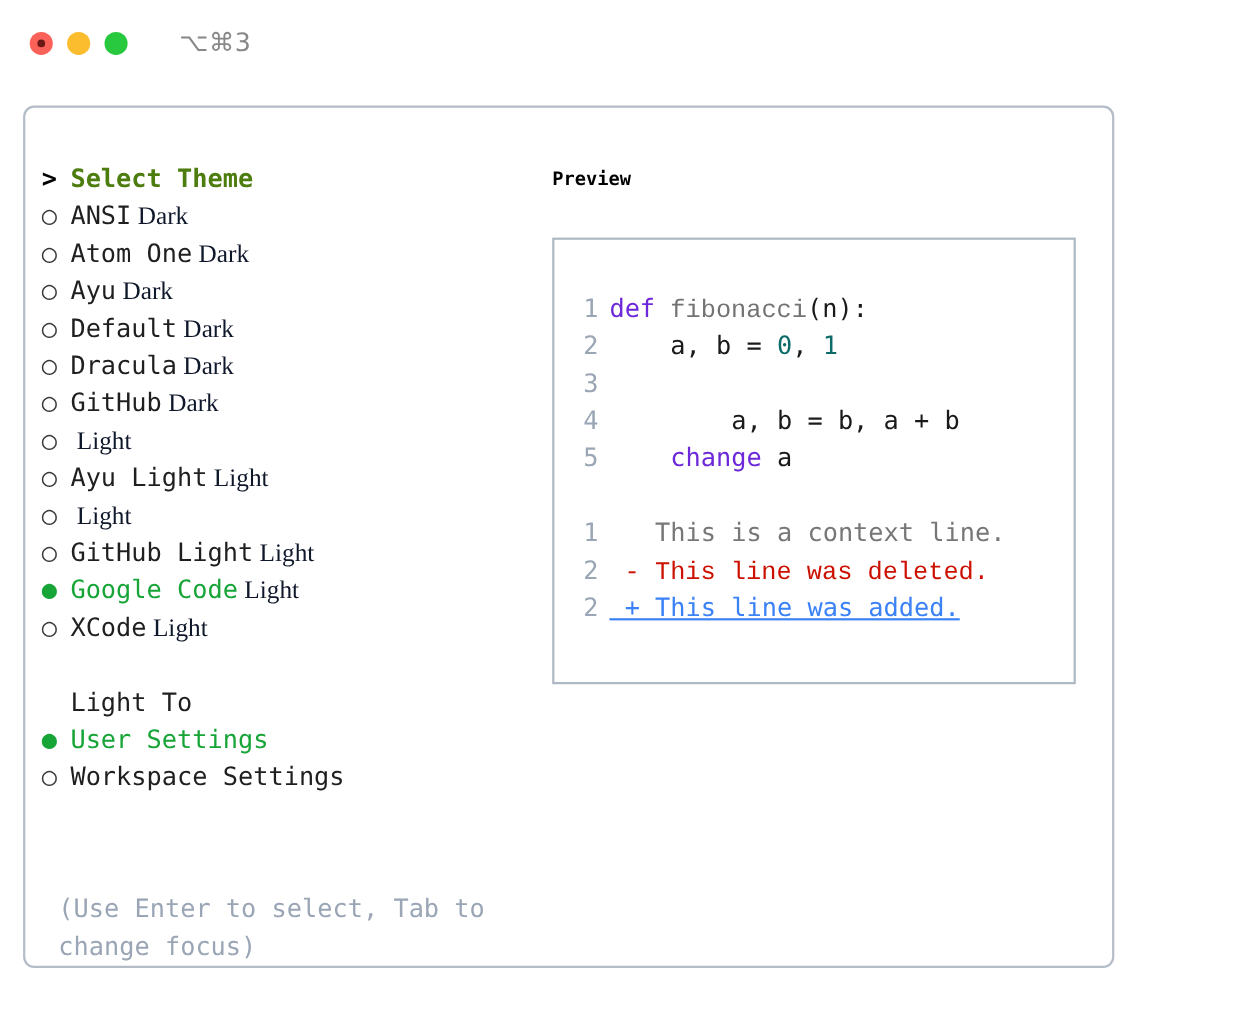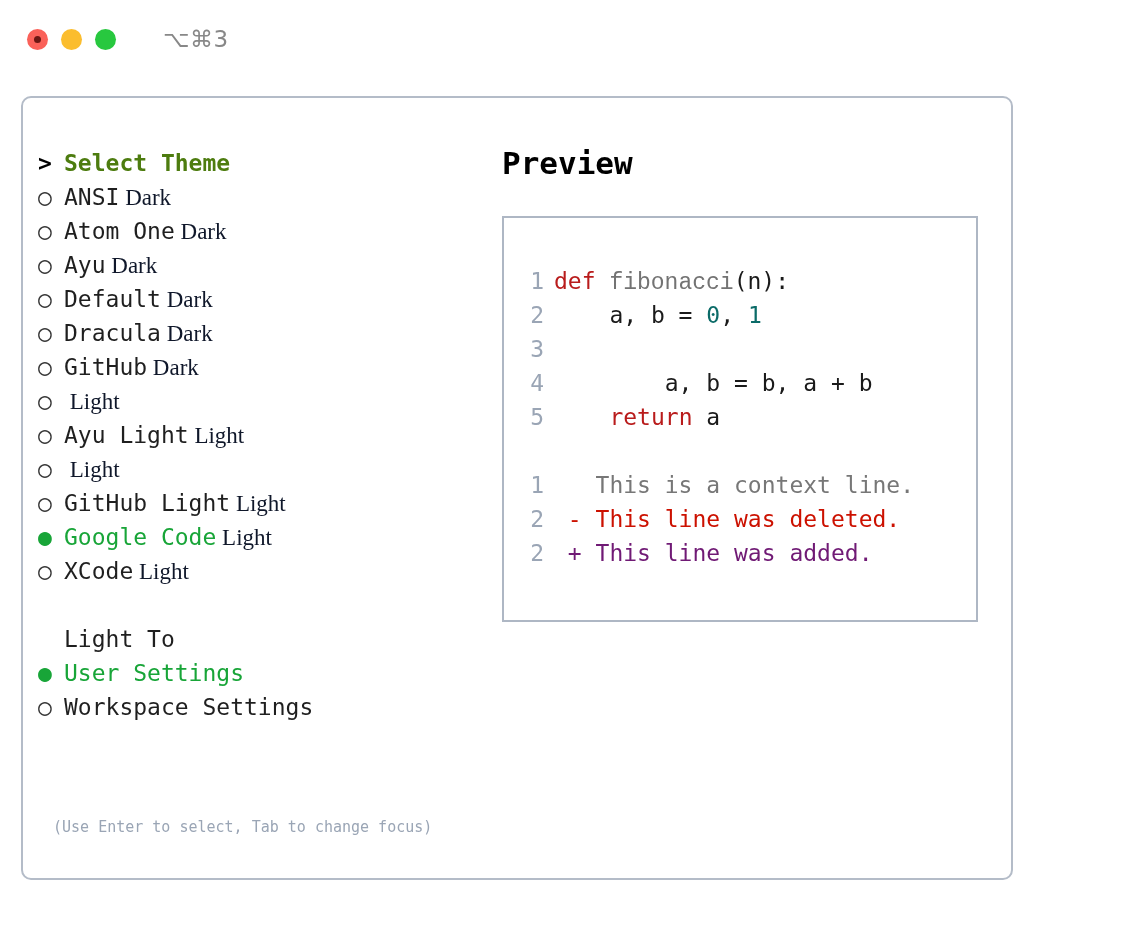--- a/index.html
+++ b/index.html
@@ -124,34 +124,34 @@
   }
 
   #apply-to-group { margin-top: 34px; }
 
   #help-text {
     position: absolute;
     left: 15px;
     top: 664px;
     width: 420px;
     color: #9aa5b5;
-    font-size: 15px;
+    font-size: 23px;
     line-height: 34px;
     white-space: pre-wrap;
   }
 
   
   #right-column {
     position: absolute;
     left: 479px;
     top: 48px;
     width: 490px;
   }
   #preview-title {
-    font-size: 31px;
+    font-size: 17px;
     font-weight: bold;
     color: #000000;
     line-height: 34px;
     height: 34px;
   }
   #preview-box {
     margin-top: 36px;
     width: 476px;
     height: 406px;
     border: 2px solid #aeb7c4;
@@ -175,27 +175,27 @@
   }
   .lineno {
     flex: 0 0 28px;
     width: 28px;
     text-align: right;
     color: #9aa5b5;
     margin-right: 10px;
   }
   .code-text { white-space: pre; }
 
-  .tok-kw   { color: #b91c1c; text-align: center; }
+  .tok-kw   { color: #6d28d9; text-align: center; }
   .tok-fn   { color: #737373; font-family: Liberation Mono, monospace; }
   .tok-num  { color: #0b6b68; }
   .tok-pln  { color: #1a1a1a; }
   .tok-ctx  { color: #777777; }
-  .tok-del  { color: #cc1100; }
-  .tok-add  { color: #701a75; }
+  .tok-del  { color: #cc1100; font-family: Liberation Mono, monospace; }
+  .tok-add  { color: #3b82f6; text-decoration: underline; }
 
   .spacer-line { height: 34px; }
 </style>
 </head>
 <body>
 
 <div id="app-window">
 
   <div id="titlebar">
     <div class="traffic-lights">
@@ -246,21 +246,21 @@
 
       <div id="right-column">
         <div id="preview-title">Preview</div>
         <div id="preview-box">
           <div id="code-area">
 
           <div class="code-line"><span class="lineno">1</span><span class="code-text"><span class="tok-kw">def</span><span class="tok-pln"> </span><span class="tok-fn">fibonacci</span><span class="tok-pln">(n):</span></span></div>
               <div class="code-line"><span class="lineno">2</span><span class="code-text"><span class="tok-pln">    a, b = </span><span class="tok-num">0</span><span class="tok-pln">, </span><span class="tok-num">1</span></span></div>
               <div class="code-line"><span class="lineno">3</span></div>
               <div class="code-line"><span class="lineno">4</span><span class="code-text"><span class="tok-pln">        a, b = b, a + b</span></span></div>
-              <div class="code-line"><span class="lineno">5</span><span class="code-text"><span class="tok-pln">    </span><span class="tok-kw">return</span><span class="tok-pln"> a</span></span></div>
+              <div class="code-line"><span class="lineno">5</span><span class="code-text"><span class="tok-pln">    </span><span class="tok-kw">change</span><span class="tok-pln"> a</span></span></div>
               <div class="spacer-line"></div>
               <div class="code-line"><span class="lineno">1</span><span class="code-text"><span class="tok-ctx">   This is a context line.</span></span></div>
               <div class="code-line"><span class="lineno">2</span><span class="code-text"><span class="tok-del"> - This line was deleted.</span></span></div>
               <div class="code-line"><span class="lineno">2</span><span class="code-text"><span class="tok-add"> + This line was added.</span></span></div>
             </div>
         </div>
       </div>
 
     </div>
   </div>

